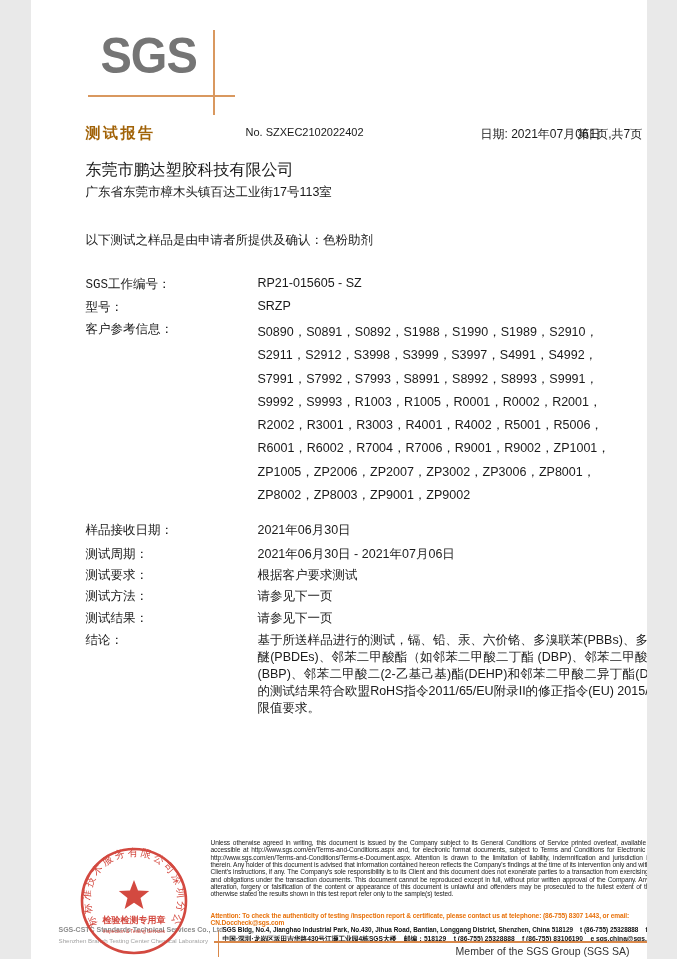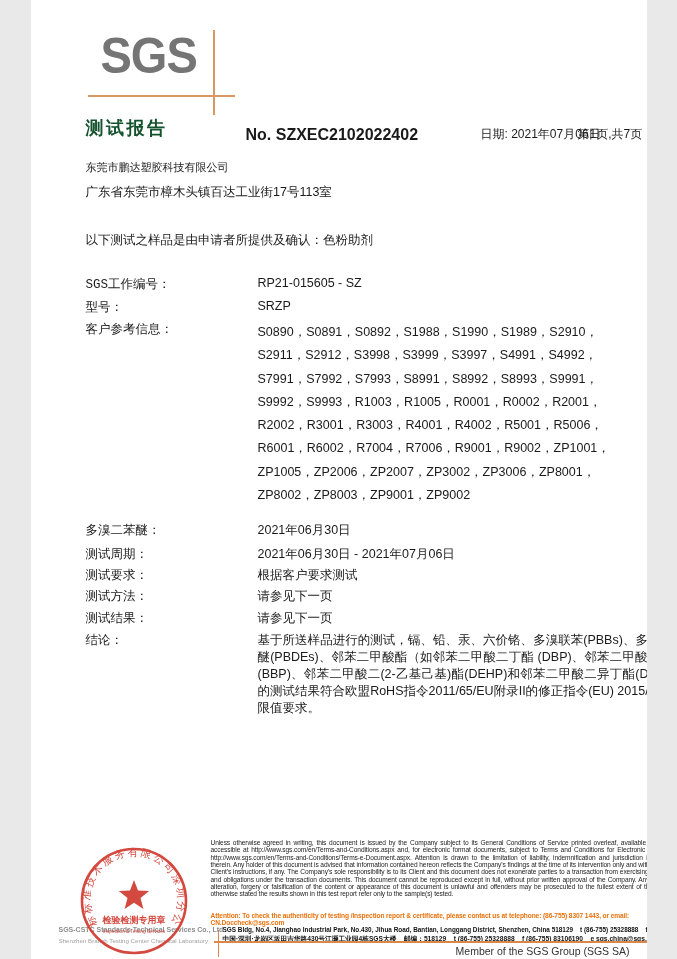--- a/index.html
+++ b/index.html
@@ -7,26 +7,26 @@
     position:relative;width:616px;height:959px;background:#ffffff;
     font-family:"Liberation Sans", sans-serif;color:#1a1a1a;overflow:hidden;
     margin:0 auto;
   }
   
   .sgs-logo{position:absolute;left:70px;top:32px;font-size:47px;font-weight:800;
     color:#757575;letter-spacing:-1px;line-height:1;transform:scaleY(1.08);}
   .logo-hline{position:absolute;left:57px;top:95px;width:147px;height:2px;background:#d9985f;}
   .logo-vline{position:absolute;left:182px;top:30px;width:2px;height:85px;background:#d9985f;}
   
-  .doc-title{position:absolute;left:55px;top:116px;font-size:18px;font-weight:bold;letter-spacing:2.5px;color:#14532d;}
-  .report-no{position:absolute;left:215px;top:126px;font-size:16px;font-weight:bold;}
+  .doc-title{position:absolute;left:55px;top:124px;font-size:15px;font-weight:bold;letter-spacing:2.5px;color:#a16207;}
+  .report-no{position:absolute;left:215px;top:126px;font-size:11px;}
   .report-date{position:absolute;left:415px;top:126px;font-size:12px;margin-left:35px;}
   .report-page{position:absolute;left:547px;top:126px;font-size:12px;}
   
-  .appl-name{position:absolute;left:55px;top:160px;font-size:11px;}
+  .appl-name{position:absolute;left:55px;top:160px;font-size:16px;}
   .appl-addr{position:absolute;left:55px;top:184px;font-size:12.5px;}
   .sample-statement{position:absolute;left:55px;top:232px;font-size:12.5px;}
   
   .row{position:absolute;left:55px;width:598px;font-size:12.5px;}
   .row .lab{position:absolute;left:0;top:0;width:170px;font-family:Liberation Mono, monospace;}
   .row .val{position:absolute;left:172px;top:0;width:428px;}
   .val-line{height:23.3px;line-height:23.3px;white-space:nowrap;}
   .para{line-height:17px;text-align:justify;}
   
   .legal{position:absolute;left:180px;top:839px;width:478px;font-size:6.6px;
@@ -81,21 +81,21 @@
       <div class="val-line">S7991，S7992，S7993，S8991，S8992，S8993，S9991，</div>
       <div class="val-line">S9992，S9993，R1003，R1005，R0001，R0002，R2001，</div>
       <div class="val-line">R2002，R3001，R3003，R4001，R4002，R5001，R5006，</div>
       <div class="val-line">R6001，R6002，R7004，R7006，R9001，R9002，ZP1001，</div>
       <div class="val-line">ZP1005，ZP2006，ZP2007，ZP3002，ZP3006，ZP8001，</div>
       <div class="val-line">ZP8002，ZP8003，ZP9001，ZP9002</div>
     </span>
   </div>
 
   <div class="row" style="top:522px">
-    <span class="lab">多溴二苯醚：</span>
+    <span class="lab">样品接收日期：</span>
     <span class="val">2021年06月30日</span>
   </div>
 
   <div class="row" style="top:546px">
     <span class="lab">测试周期：</span>
     <span class="val">2021年06月30日 - 2021年07月06日</span>
   </div>
 
   <div class="row" style="top:567px">
     <span class="lab">测试要求：</span>

